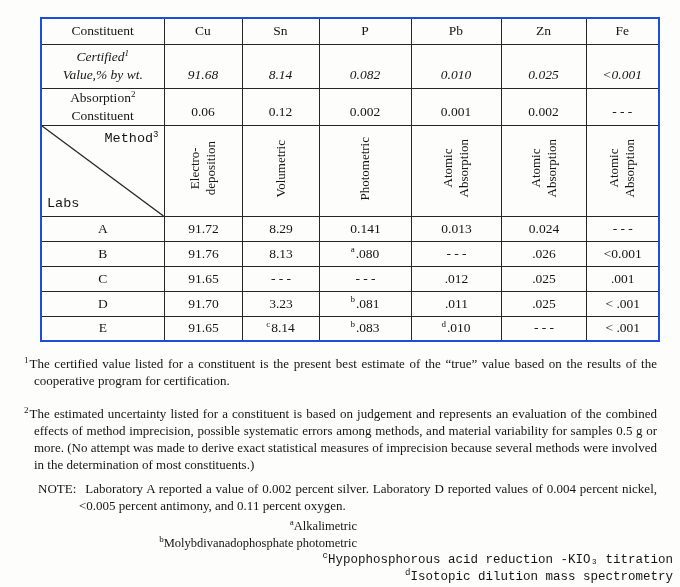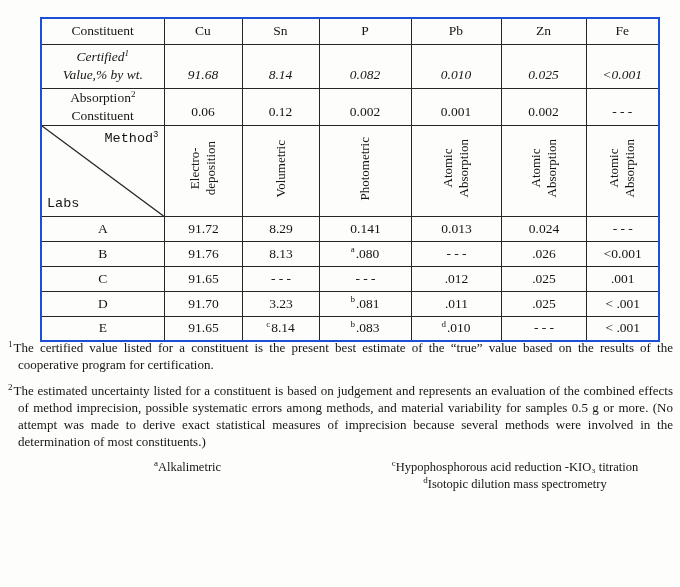--- a/index.html
+++ b/index.html
@@ -90,42 +90,43 @@
   
   .notes {
     position: absolute;
     left: 8px;
     top: 339px;
     width: 665px;
     font-size: 13px;
     line-height: 17px;
     text-align: justify;
   }
-  .notes p { margin: 0; }
+  .notes p { margin: 16px; }
   p.fn {
     padding-left: 10px;
     text-indent: -10px;
     margin-bottom: 9px;
   }
   p.fn sup { margin-right: 1px; }
   p.note {
     padding-left: 55px;
     text-indent: -41px;
     margin-top: -2px;
     margin-bottom: 4px;
   }
   .note-label { margin-right: 9px; }
   .mfoot {
     display: flex;
-    text-align: center;
+    text-align: right;
     font-size: 12.5px;
     line-height: 17px;
+    flex-direction: column;
   }
   .mfoot .col-left  { width: 349px; padding-left: 10px; box-sizing: border-box; }
-  .mfoot .col-right { flex: 1; }
+  .mfoot .col-right { flex: 1; font-family: Liberation Mono, monospace; }
   .mfoot p { margin: 0; }
 </style>
 </head>
 <body>
 
 <div class="page">
 
   <table class="data-table">
     <colgroup>
       <col style="width:123px">
@@ -233,23 +234,25 @@
       <td class="val"><sup>d</sup><span>.010</span></td>
       <td class="val"><sup></sup><span>- - -</span></td>
       <td class="val"><sup></sup><span>&lt; .001</span></td>
     </tr>
   </tbody>
     </table>
 
   <div class="notes">
     <p class="fn"><sup>1</sup><span>The certified value listed for a constituent is the present best estimate of the “true” value based on the results of the cooperative program for certification.</span></p>
     <p class="fn"><sup>2</sup><span>The estimated uncertainty listed for a constituent is based on judgement and represents an evaluation of the combined effects of method imprecision, possible systematic errors among methods, and material variability for samples 0.5 g or more. (No attempt was made to derive exact statistical measures of imprecision because several methods were involved in the determination of most constituents.)</span></p>
+    <p class="note"><span class="note-label">NOTE:</span><span>Laboratory A reported a value of 0.002 percent silver.  Laboratory D reported values of 0.004 percent nickel, &lt;0.005 percent antimony, and 0.11 percent oxygen.</span></p>
     <div class="mfoot">
       <div class="col-left">
         <p><sup>a</sup><span>Alkalimetric</span></p>
+        <p><sup>b</sup><span>Molybdivanadophosphate photometric</span></p>
       </div>
       <div class="col-right">
         <p><sup>c</sup><span>Hypophosphorous acid reduction -KIO₃ titration</span></p>
         <p><sup>d</sup><span>Isotopic dilution mass spectrometry</span></p>
       </div>
     </div>
   </div>
 
 </div>
 

